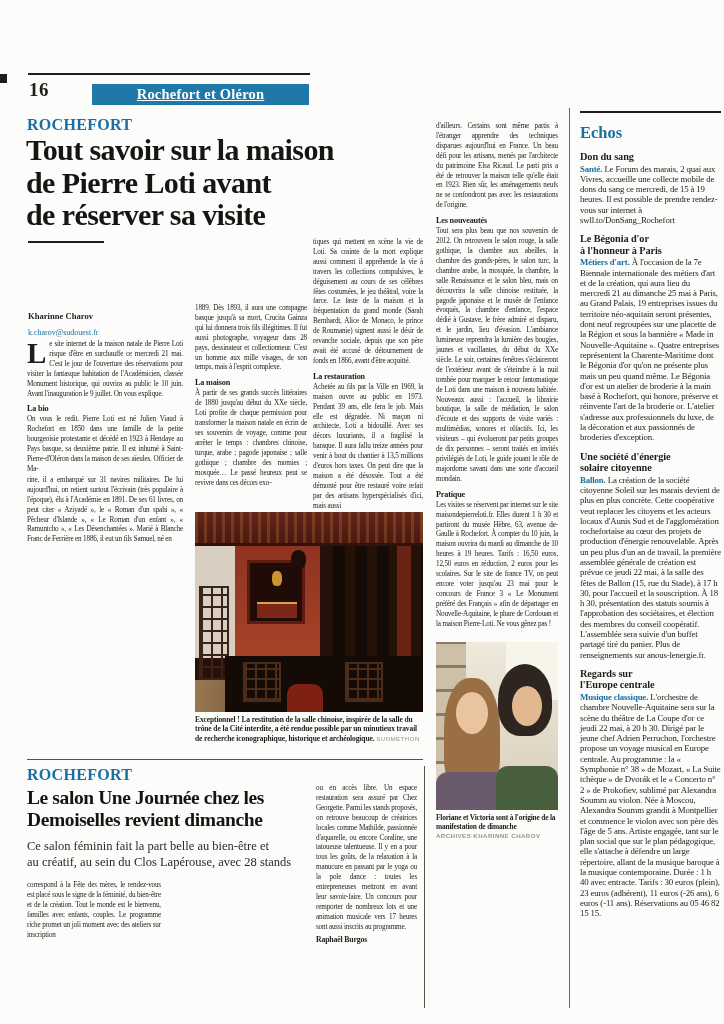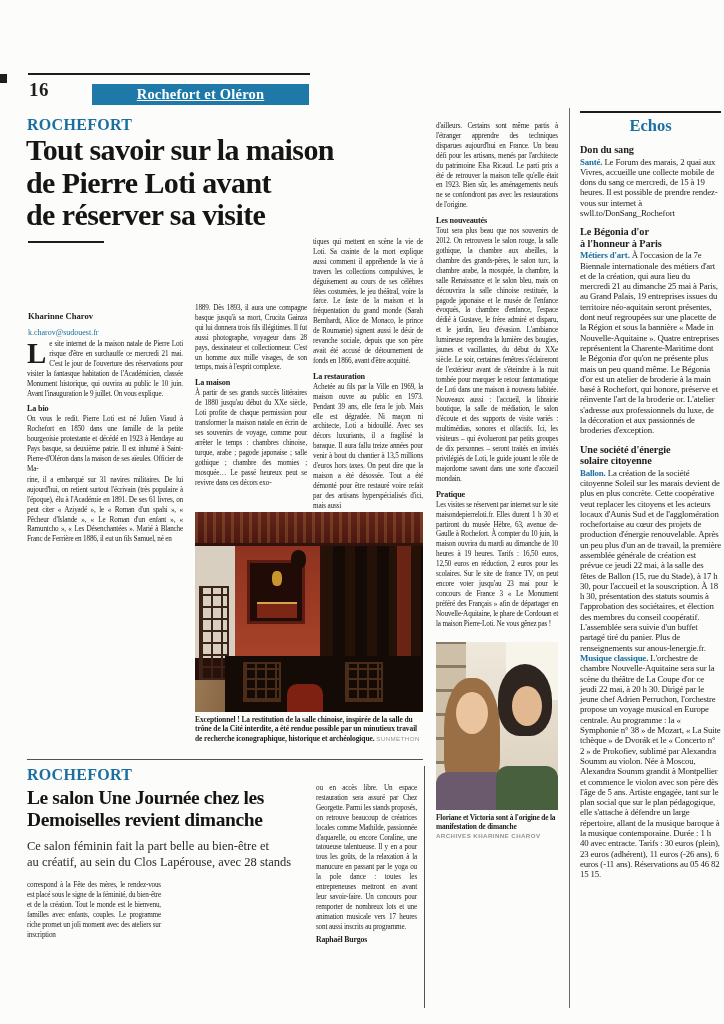--- a/index.html
+++ b/index.html
@@ -105,21 +105,21 @@
     border-radius:12px 12px 0 0; }
   .sal-hair2 { position:absolute; top:22px; right:6px; width:54px; height:72px; background:#2e2521;
     border-radius:50% 50% 40% 40%; }
   .sal-face2 { position:absolute; top:44px; right:16px; width:30px; height:40px; background:#e2b890; border-radius:50%; }
   .sal-body2 { position:absolute; bottom:0; right:0; width:62px; height:44px; background:#49603f;
     border-radius:12px 12px 0 0; }
   .figcap2 { margin-top:3px; font-size:7.4px; line-height:9.2px; font-weight:bold; text-align:left; }
 
   
   .echos-aside { width:152px; flex:none; margin-left:11px; border-left:1px solid #6b6762; padding:3px 0 0 10px; }
-  .echos-head { border-top:2.5px solid #1d1d1b; padding-top:3px; text-align:center; }
+  .echos-head { border-top:2.5px solid #1d1d1b; padding-top:10px; }
   .echos-title { font-size:16.5px; font-weight:bold; color:#1a6fa0; }
   .echos-sec h5 { font-size:10.3px; line-height:11.5px; font-weight:bold; white-space:pre-line;
     margin:8px 0 1px 0; letter-spacing:-.1px; }
   .echos-sec p { font-size:8.8px; line-height:10.3px; letter-spacing:-.15px; text-align:left; }
   .echos-sec .lead { font-weight:bold; color:#1a6fa0; }
 </style>
 </head>
 <body>
 
 <div class="page">
@@ -253,18 +253,20 @@
         <p><span class="lead">Métiers d'art.</span><span> À l'occasion de la 7e Biennale internationale des métiers d'art et de la création, qui aura lieu du mercredi 21 au dimanche 25 mai à Paris, au Grand Palais, 19 entreprises issues du territoire néo-aquitain seront présentes, dont neuf regroupées sur une placette de la Région et sous la bannière « Made in Nouvelle-Aquitaine ». Quatre entreprises représentent la Charente-Maritime dont le Bégonia d'or qu'on ne présente plus mais un peu quand même. Le Bégonia d'or est un atelier de broderie à la main basé à Rochefort, qui honore, préserve et réinvente l'art de la broderie or. L'atelier s'adresse aux professionnels du luxe, de la décoration et aux passionnés de broderies d'exception.</span></p>
       </div>
 
       <div class="echos-sec">
         <h5>Une société d'énergie
 solaire citoyenne</h5>
         <p><span class="lead">Ballon.</span><span> La création de la société citoyenne Soleil sur les marais devient de plus en plus concrète. Cette coopérative veut replacer les citoyens et les acteurs locaux d'Aunis Sud et de l'agglomération rochefortaise au cœur des projets de production d'énergie renouvelable. Après un peu plus d'un an de travail, la première assemblée générale de création est prévue ce jeudi 22 mai, à la salle des fêtes de Ballon (15, rue du Stade), à 17 h 30, pour l'accueil et la souscription. À 18 h 30, présentation des statuts soumis à l'approbation des sociétaires, et élection des membres du conseil coopératif. L'assemblée sera suivie d'un buffet partagé tiré du panier. Plus de renseignements sur anous-lenergie.fr.</span></p>
       </div>
 
       <div class="echos-sec">
+        <h5>Regards sur
+l'Europe centrale</h5>
         <p><span class="lead">Musique classique.</span><span> L'orchestre de chambre Nouvelle-Aquitaine sera sur la scène du théâtre de La Coupe d'or ce jeudi 22 mai, à 20 h 30. Dirigé par le jeune chef Adrien Perruchon, l'orchestre propose un voyage musical en Europe centrale. Au programme : la « Symphonie n° 38 » de Mozart, « La Suite tchèque » de Dvorák et le « Concerto n° 2 » de Prokofiev, sublimé par Alexandra Soumm au violon. Née à Moscou, Alexandra Soumm grandit à Montpellier et commence le violon avec son père dès l'âge de 5 ans. Artiste engagée, tant sur le plan social que sur le plan pédagogique, elle s'attache à défendre un large répertoire, allant de la musique baroque à la musique contemporaine. Durée : 1 h 40 avec entracte. Tarifs : 30 euros (plein), 23 euros (adhérent), 11 euros (-26 ans), 6 euros (-11 ans). Réservations au 05 46 82 15 15.</span></p>
       </div>
     </aside>
 
   </div>
 </div>
 
 </body></html>

